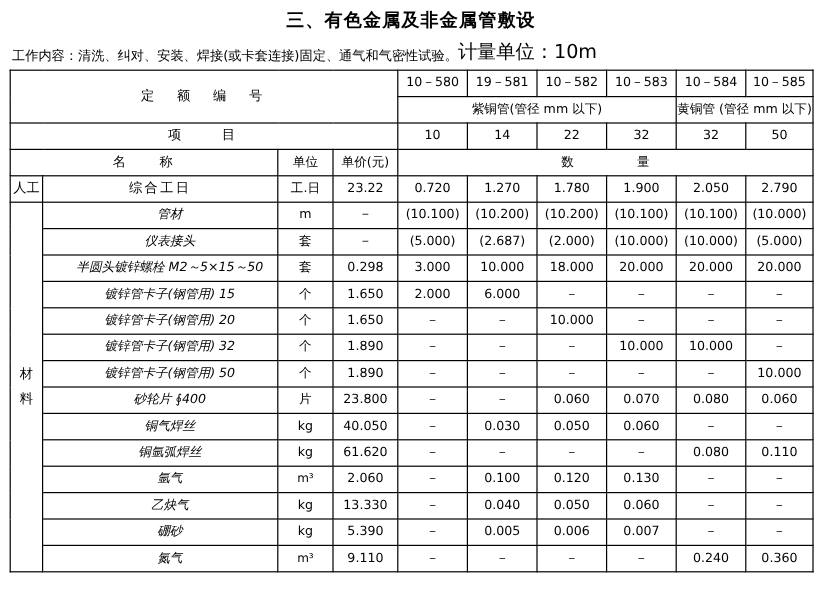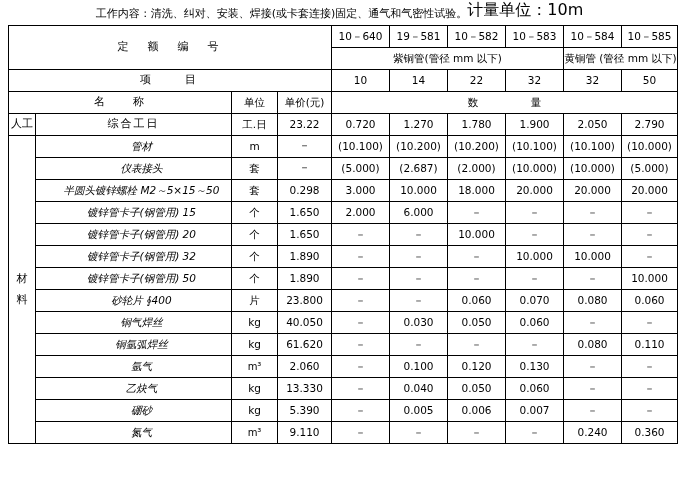--- a/index.html
+++ b/index.html
@@ -25,21 +25,21 @@
   .doc-title {
     text-align: center;
     font-size: 15px;
     font-weight: bold;
     letter-spacing: 1px;
     margin: 8px 0 6px 0;
     font-family: "DejaVu Serif", "Liberation Serif", serif;
   }
   .subline {
     display: flex;
-    justify-content: center;
+    justify-content: flex-start;
     align-items: flex-end;
     font-size: 11px;
     margin: 0 2px 4px 2px;
   }
   .subline .left {
     letter-spacing: 0px;
   }
   .subline .right {
     font-size: 16px;
     padding-right: 6px;
@@ -88,20 +88,21 @@
   .vert span { display: block; }
   .num { font-size: 10.5px; }
   .dash { font-size: 11px; }
   .small-unit { font-size: 10px; }
 </style>
 </head>
 <body>
 
 <div class="page">
 
+  <div class="doc-title">三、有色金属及非金属管敷设</div>
 
   <div class="subline">
     <div class="left"><span>工作内容：</span><span>清洗、纠对、安装、焊接(或卡套连接)固定、通气和气密性试验。</span></div>
     <div class="right">计量单位：10m</div>
   </div>
 
   <table class="main">
     <colgroup>
       <col style="width:27px">
       <col style="width:196px">
@@ -111,21 +112,21 @@
       <col style="width:58px">
       <col style="width:58px">
       <col style="width:58px">
       <col style="width:58px">
       <col style="width:56px">
     </colgroup>
     <tbody>
 
       <tr class="outer-top">
         <td class="thick-left hdr-wide" colspan="4" rowspan="2">定　额　编　号</td>
-        <td class="cellcode">10－640</td>
+        <td class="cellcode">10－580</td>
         <td class="cellcode">19－581</td>
         <td class="cellcode">10－582</td>
         <td class="cellcode">10－583</td>
         <td class="cellcode">10－584</td>
         <td class="cellcode thick-right">10－585</td>
       </tr>
 
       <tr>
         <td colspan="4">紫铜管(管径 mm 以下)</td>
         <td colspan="2" class="thick-right">黄铜管 (管径 mm 以下)</td>

